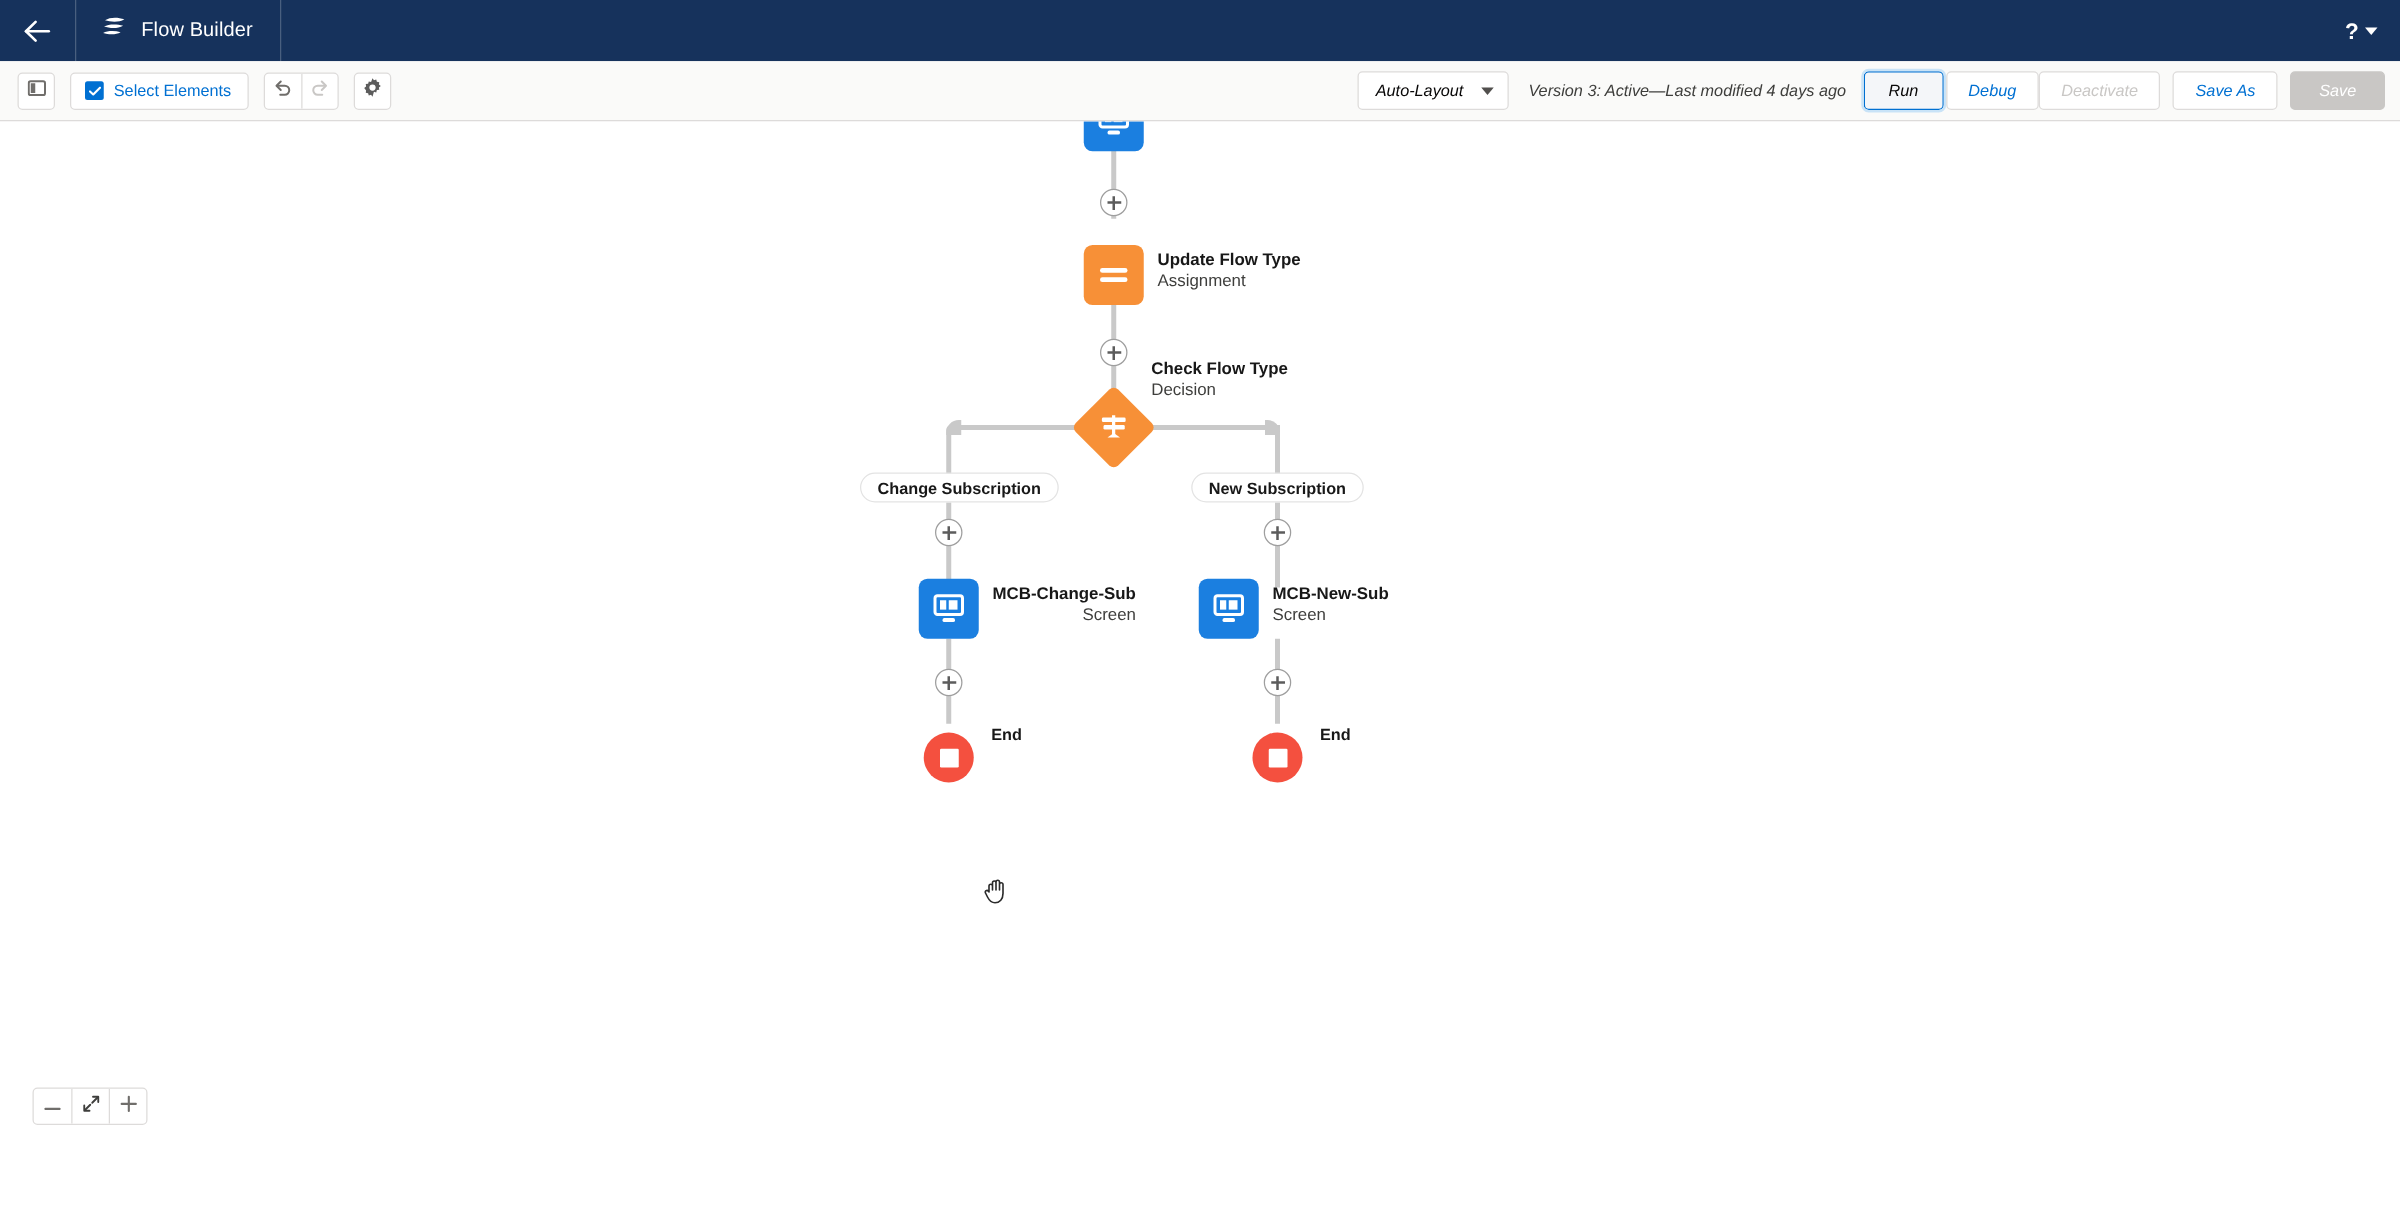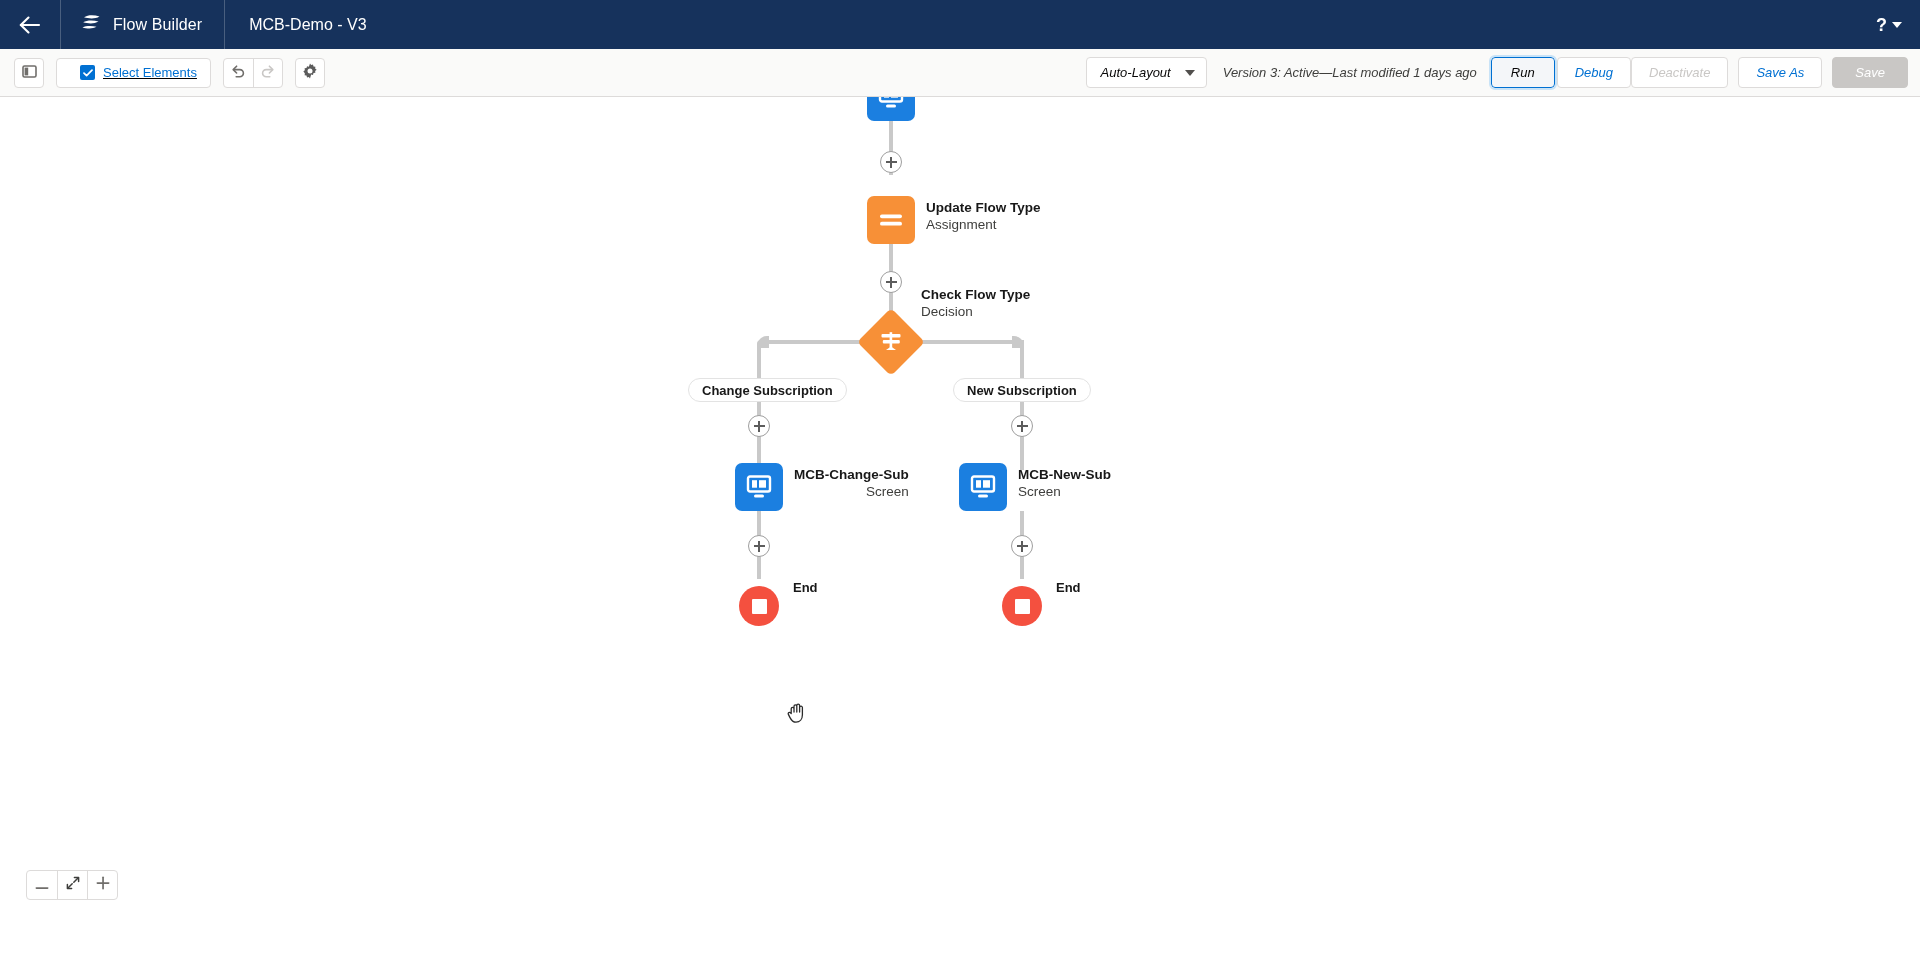--- a/index.html
+++ b/index.html
@@ -69,23 +69,22 @@
     border: 1px solid #dddbda; border-radius: 4px;
     background: #ffffff;
     display: flex; align-items: center; justify-content: center;
     cursor: pointer;
   }
   .select-elements {
     height: 30px; margin-left: 12px;
     border: 1px solid #dddbda; border-radius: 4px;
     background: #ffffff;
     display: flex; align-items: center; gap: 8px;
-    padding: 0 13px 0 23px;
+    padding: 0 13px 0 11px;
     cursor: pointer;
-    text-decoration: underline;
   }
   .select-elements .se-label {
     font-size: 13px; color: #0070d2; font-weight: 400; white-space: nowrap;
   }
   .se-box {
     width: 15px; height: 15px; border-radius: 2px;
     background: #0070d2;
     display: flex; align-items: center; justify-content: center;
   }
   .undo-group {
@@ -283,21 +282,20 @@
         <path d="M3 3.2 C7 0.6, 13 0.6, 18.5 2.4 C14 5.2, 7.5 4.6, 3 3.2 Z" fill="#ffffff"></path>
         <path d="M2.2 8.2 C6 6.1, 12.5 6.1, 17.5 7.6 C13 10.2, 6.5 9.6, 2.2 8.2 Z" fill="#ffffff"></path>
         <path d="M1.5 13.4 C5 11.5, 11 11.5, 15.5 12.8 C11.5 15.2, 5.5 14.7, 1.5 13.4 Z" fill="#ffffff"></path>
       </svg>
     </span>
     <span class="hdr-app-label">Flow Builder</span>
   </div>
 
   <div class="hdr-divider"></div>
 
-  <div class="hdr-flowname">MCB-Demo - V3</div>
 
   <div class="hdr-right">
     <span class="help-q">?</span>
     <span class="caret-down-w"></span>
   </div>
 </div>
 
 <div class="toolbar">
 
   <div class="btn-icon">
@@ -346,21 +344,21 @@
     </span>
   </div>
 
   <div class="tb-right">
 
     <div class="auto-layout">
       <span>Auto-Layout</span>
       <span class="caret-down-d"></span>
     </div>
 
-    <div class="version-text">Version 3: Active—Last modified 1 days ago</div>
+    <div class="version-text">Version 3: Active—Last modified 4 days ago</div>
 
     <div class="action-group">
       <div class="abtn run">Run</div>
       <div class="abtn debug">Debug</div>
       <div class="abtn deactivate">Deactivate</div>
       <div class="abtn saveas">Save As</div>
       <div class="abtn save">Save</div>
     </div>
   </div>
 </div>

